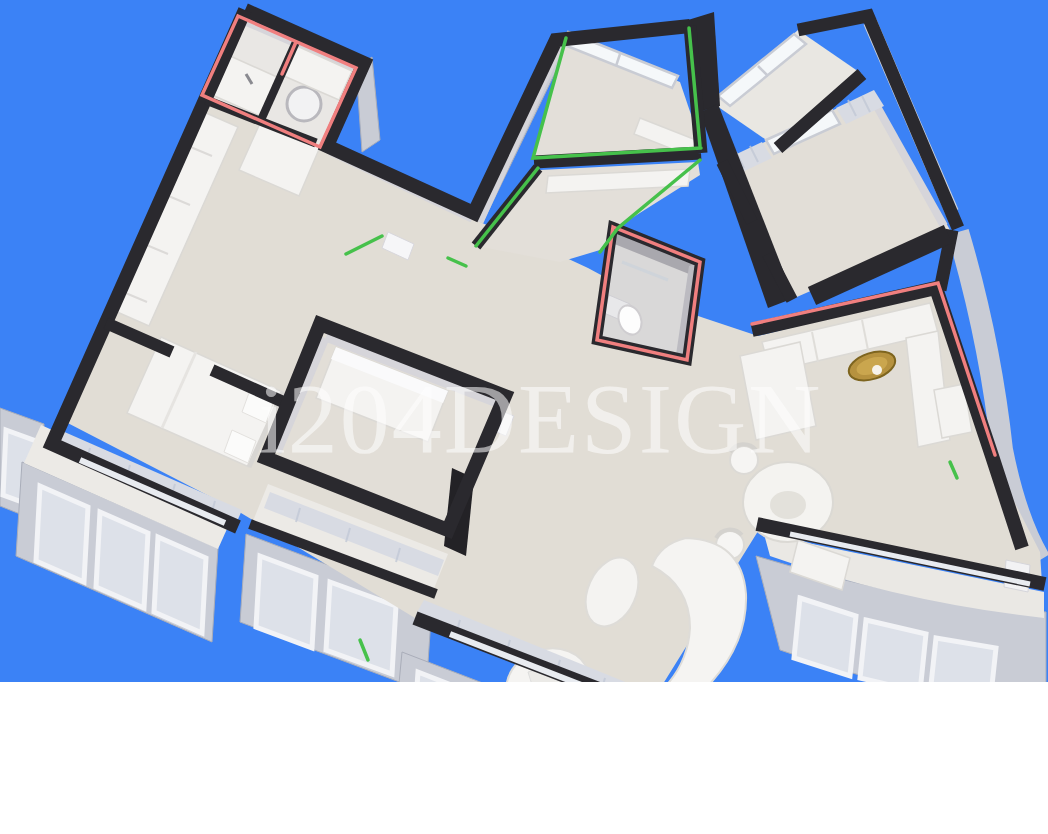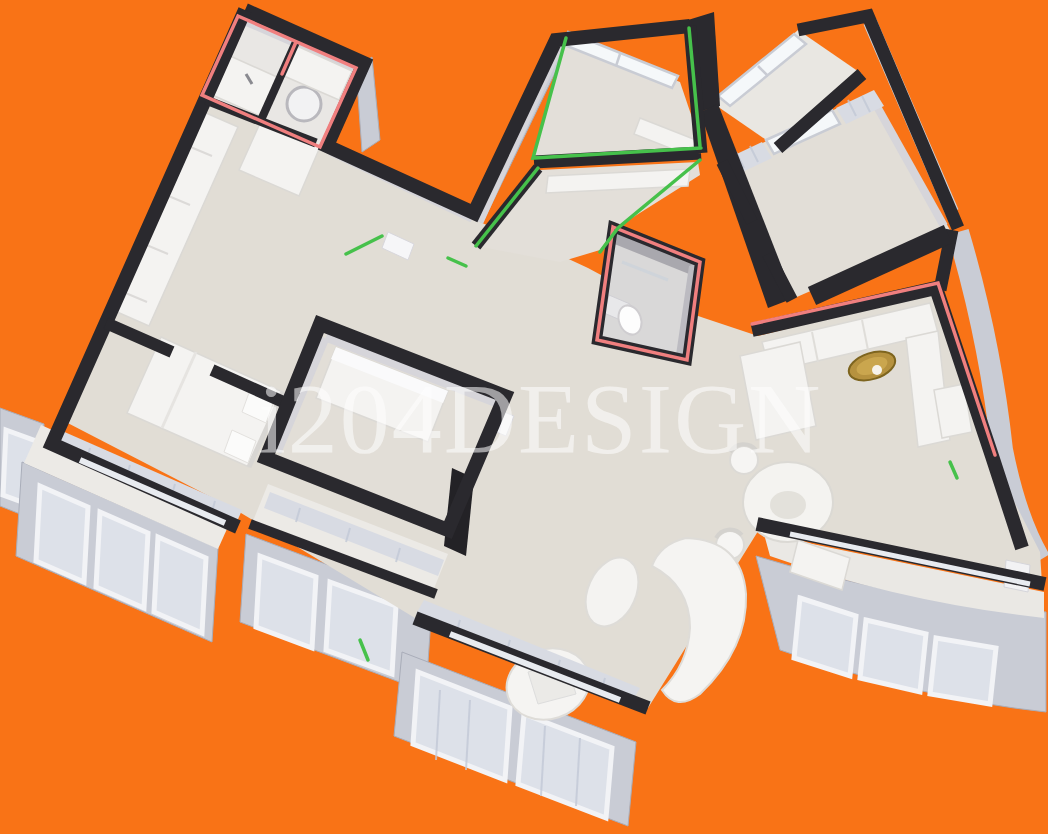--- a/index.html
+++ b/index.html
@@ -1,16 +1,16 @@
 <!DOCTYPE html>
 <html style="--wall: #2a292e; --floor: #e1ddd5; --floor_light: #eceae6; --facade: #c9ccd5; --curtain: #d8dbe3; --furn: #f4f3f1; --red: #f07f7f; --green: #46c14b; --gold: #b6923f;"><head>
 <meta charset="utf-8">
 <style>
   html,body{margin:0;padding:0;background:#ffffff;}
-  .stage{position:relative;width:1048px;height:834px;background:#f97316;overflow:hidden;
+  .stage{position:relative;width:1048px;height:682px;background:#3b82f6;overflow:hidden;
          font-family:"Liberation Sans",sans-serif;}
   svg{position:absolute;left:0;top:0;}
   .wall{stroke:var(--wall);fill:none;stroke-linecap:butt;stroke-linejoin:miter;}
   .wallfill{fill:var(--wall);stroke:none;}
   .face{stroke:#d6d5da;fill:none;}
   .floor{stroke:none;}
   .furn{fill:var(--furn);stroke:#dbd9d5;stroke-width:1.5;}
   .redline{stroke:var(--red);stroke-width:3.5;fill:none;stroke-linecap:round;}
   .greenline{stroke:var(--green);stroke-width:3.5;fill:none;stroke-linecap:round;}
   .facade{fill:var(--facade);stroke:#a9adb9;stroke-width:1;}

